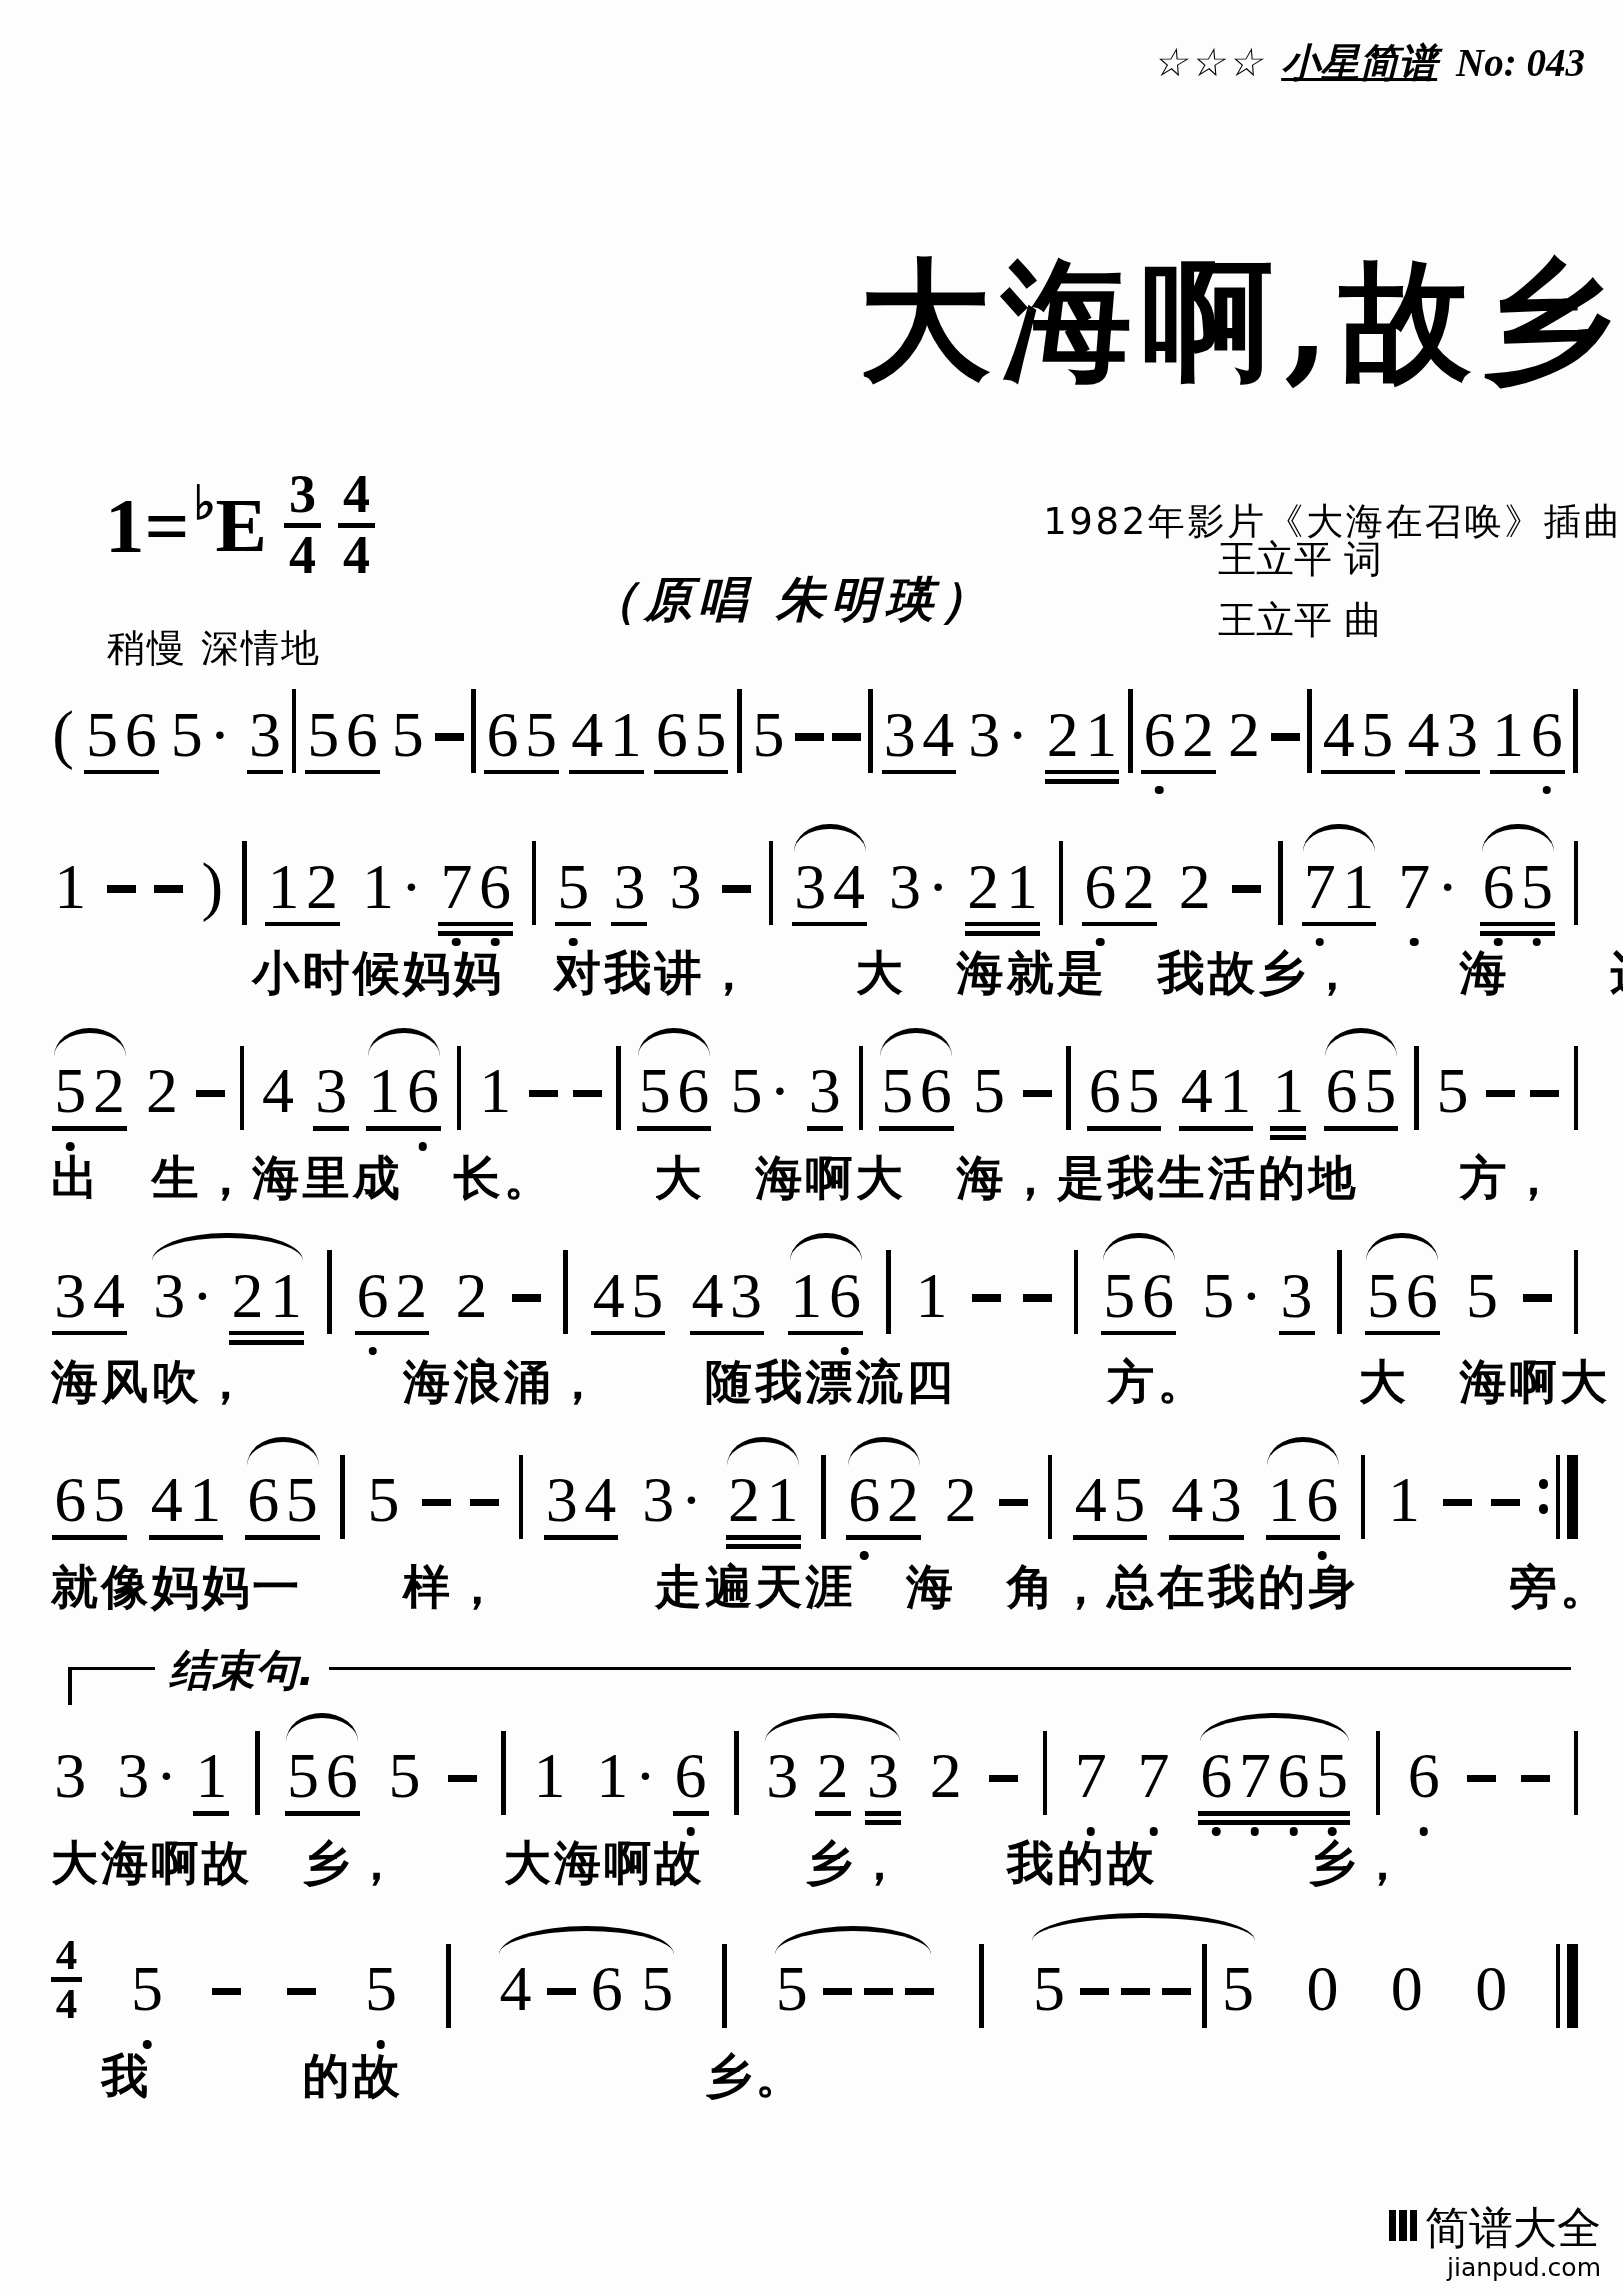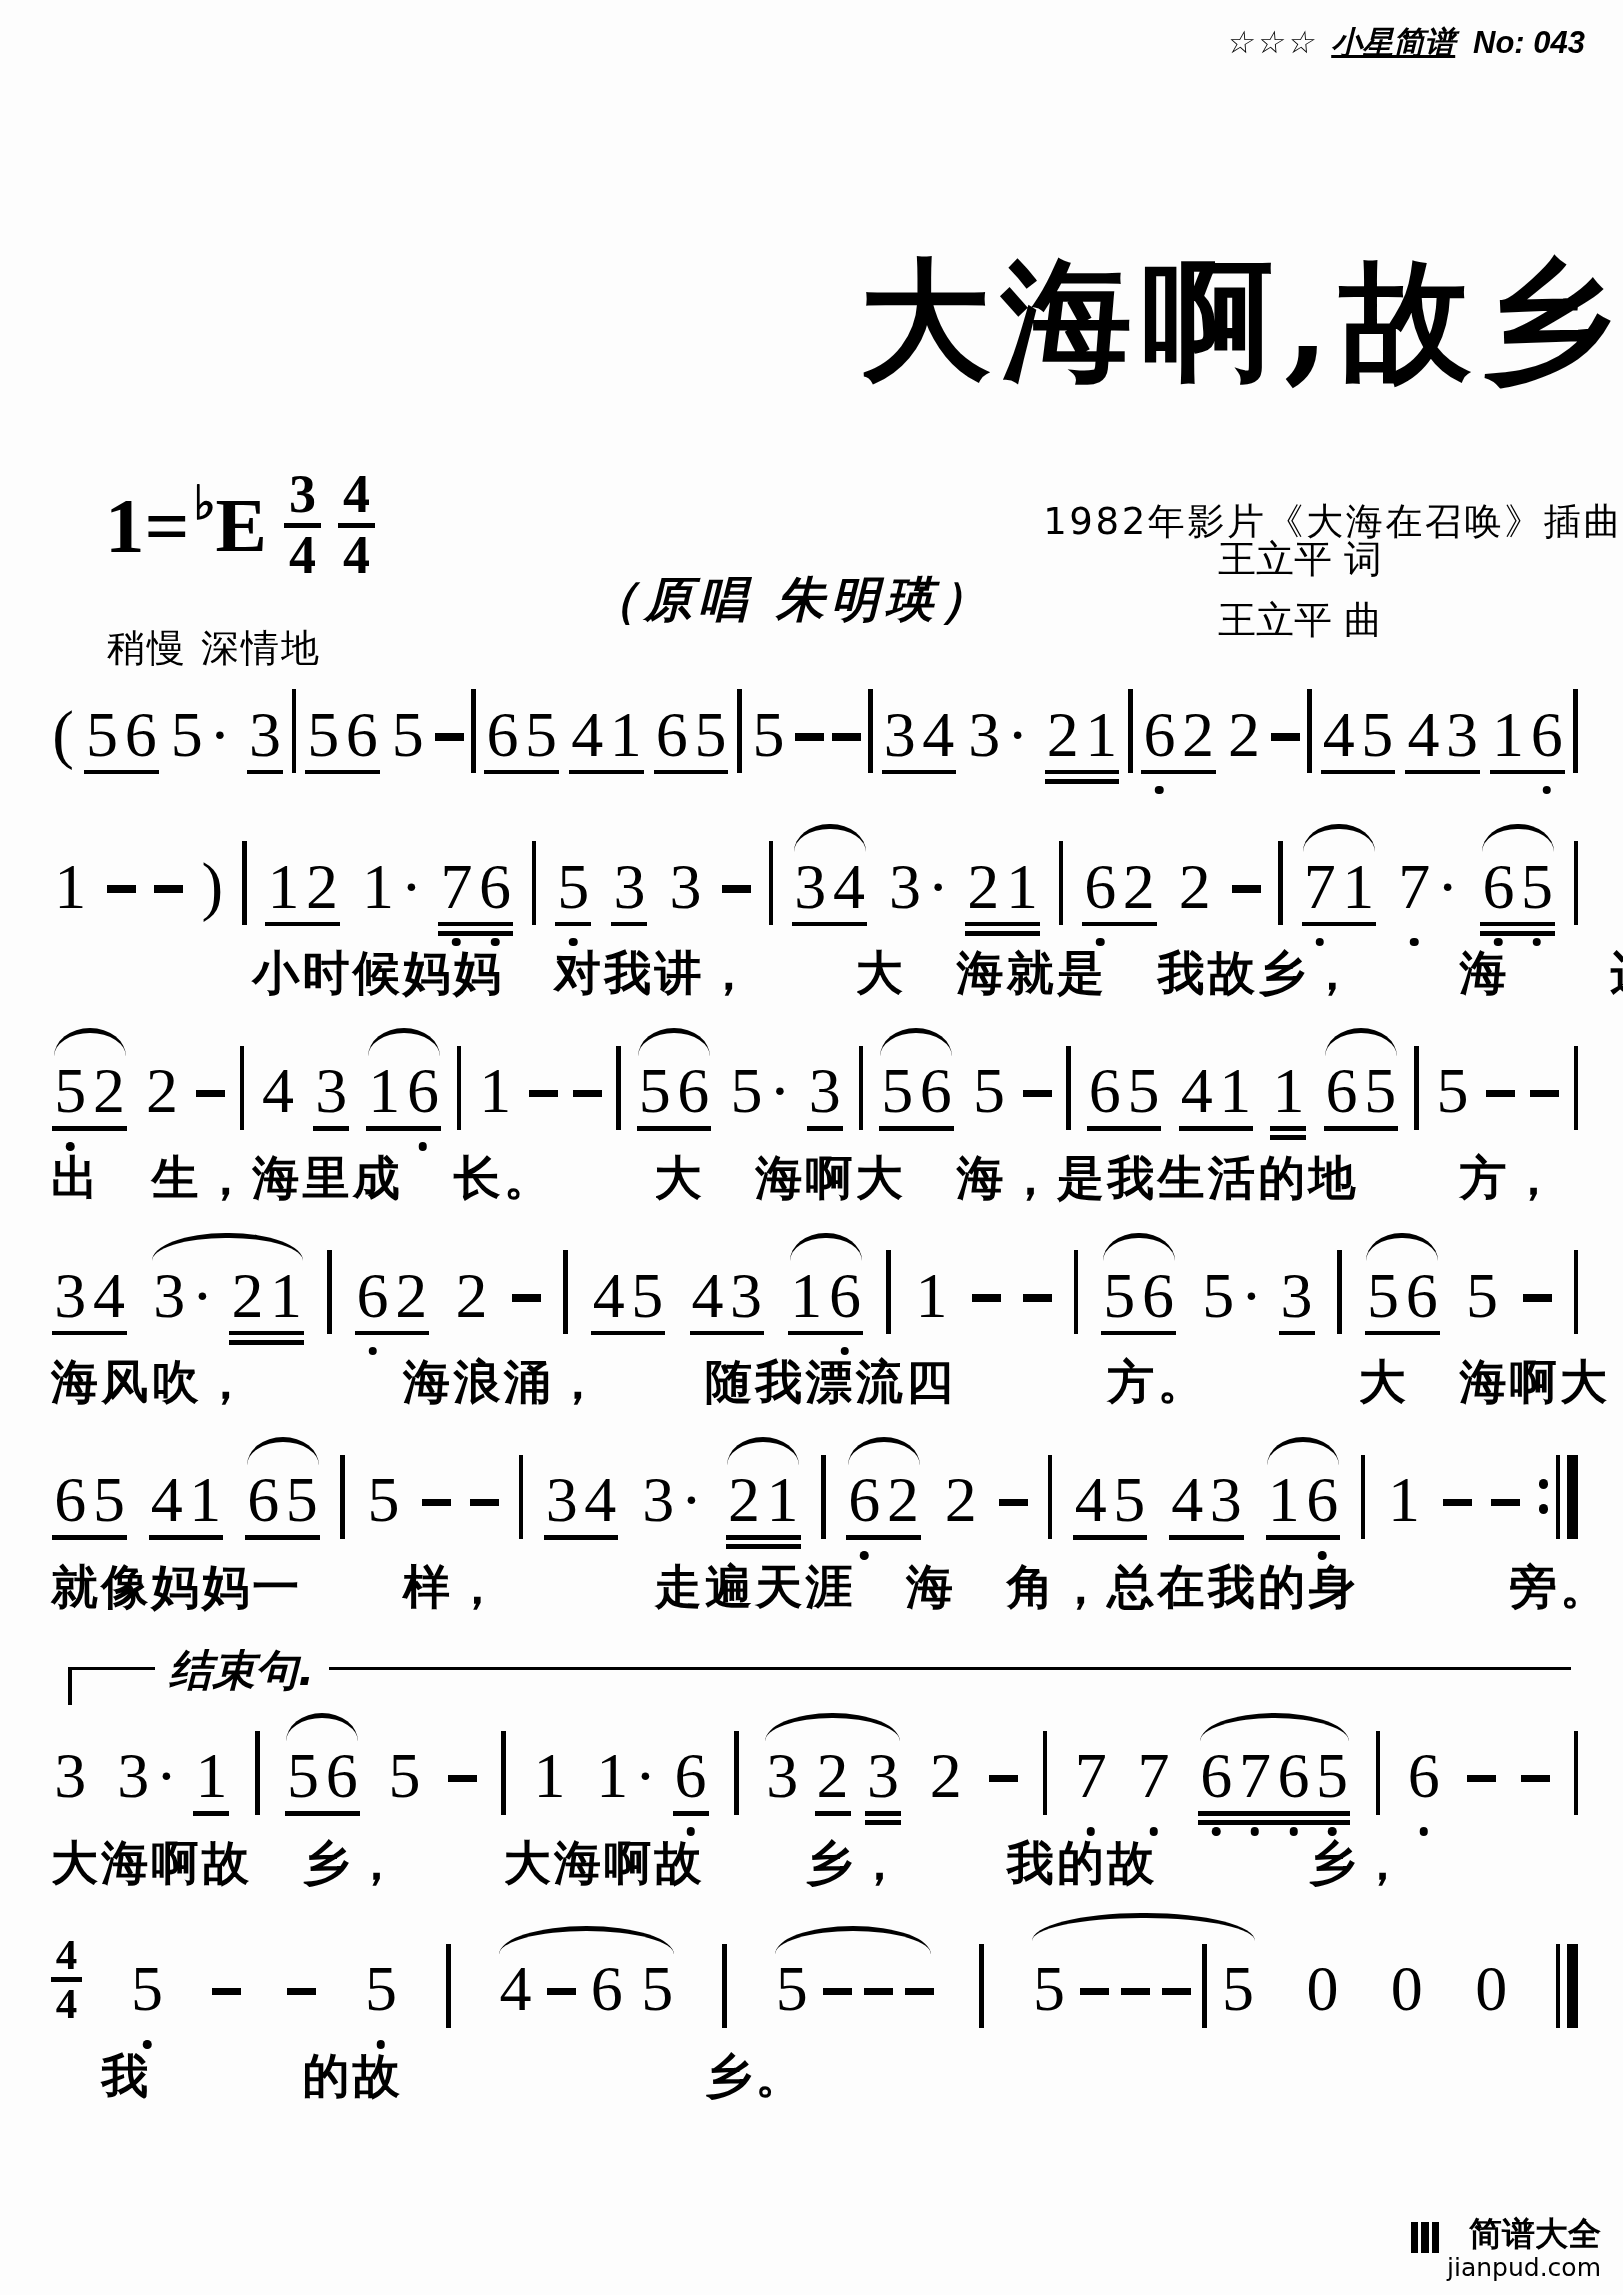--- a/index.html
+++ b/index.html
@@ -2,22 +2,22 @@
 <html style="font-size:10.5px"><head>
 <meta charset="utf-8">
 <style>
   html,body{margin:0;padding:0;background:#e8e8e8;}
   .page{
     position:relative;width:1623px;height:2295px;margin:0 auto;
     background:#fdfdfd;color:#000;overflow:hidden;
     font-family:"Liberation Serif",serif;
   }
   
-  .hdr{position:absolute;top:22px;right:38px;font-size:31px;font-style:italic;font-weight:bold;
-       font-family:Liberation Sans, sans-serif;white-space:nowrap;}
+  .hdr{position:absolute;top:36px;right:38px;font-size:39px;font-style:italic;font-weight:bold;
+       font-family:Liberation Serif, serif;white-space:nowrap;}
   .hdr .stars{font-weight:normal;letter-spacing:2.6px;}
   .hdr .series{text-decoration:underline;margin:0 9.2px 0 6.5px;}
   
   .title{position:absolute;top:255px;left:0;right:0;text-align:right;
          font-size:131px;font-weight:bold;letter-spacing:10.5px;line-height:1;
          font-family:"DejaVu Serif",serif;}
   .subtitle{position:absolute;top:497px;left:79px;right:0;text-align:right;
             font-size:37px;font-family:"DejaVu Sans",sans-serif;letter-spacing:2.6px;}
   .orig{position:absolute;top:568px;left:0;right:39px;text-align:center;
         font-size:48px;font-weight:bold;font-style:italic;letter-spacing:6.5px;
@@ -67,21 +67,21 @@
   .e-rule{position:absolute;left:10.5px;right:6.5px;top:26px;height:3.9px;background:#000;}
   .e-tick{position:absolute;left:10.5px;top:26px;width:3.9px;height:38px;background:#000;}
   .e-label{position:absolute;left:97px;top:1.3px;background:#fdfdfd;padding:0 14.4px;
            font-size:43px;font-weight:bold;font-style:italic;
            font-family:"DejaVu Sans",sans-serif;}
   
   .watermark{position:absolute;right:22px;bottom:10.5px;display:flex;gap:7.9px;align-items:flex-start;}
   .keys{display:flex;gap:3.3px;margin-top:6.5px;}
   .keys i{width:7.2px;height:31px;background:#000;display:block;}
   .wm-text{text-align:right;font-family:"DejaVu Sans",sans-serif;}
-  .wm-name{font-size:33px;font-weight:bold;line-height:1.1;}
+  .wm-name{font-size:44px;font-weight:normal;line-height:1.1;}
   .wm-site{font-size:25px;line-height:1.3;}
 </style>
 </head>
 <body>
 
 <div class="page">
 
   <div class="hdr">
     <span class="stars">☆☆☆</span>
     <span class="series">小星简谱</span>

